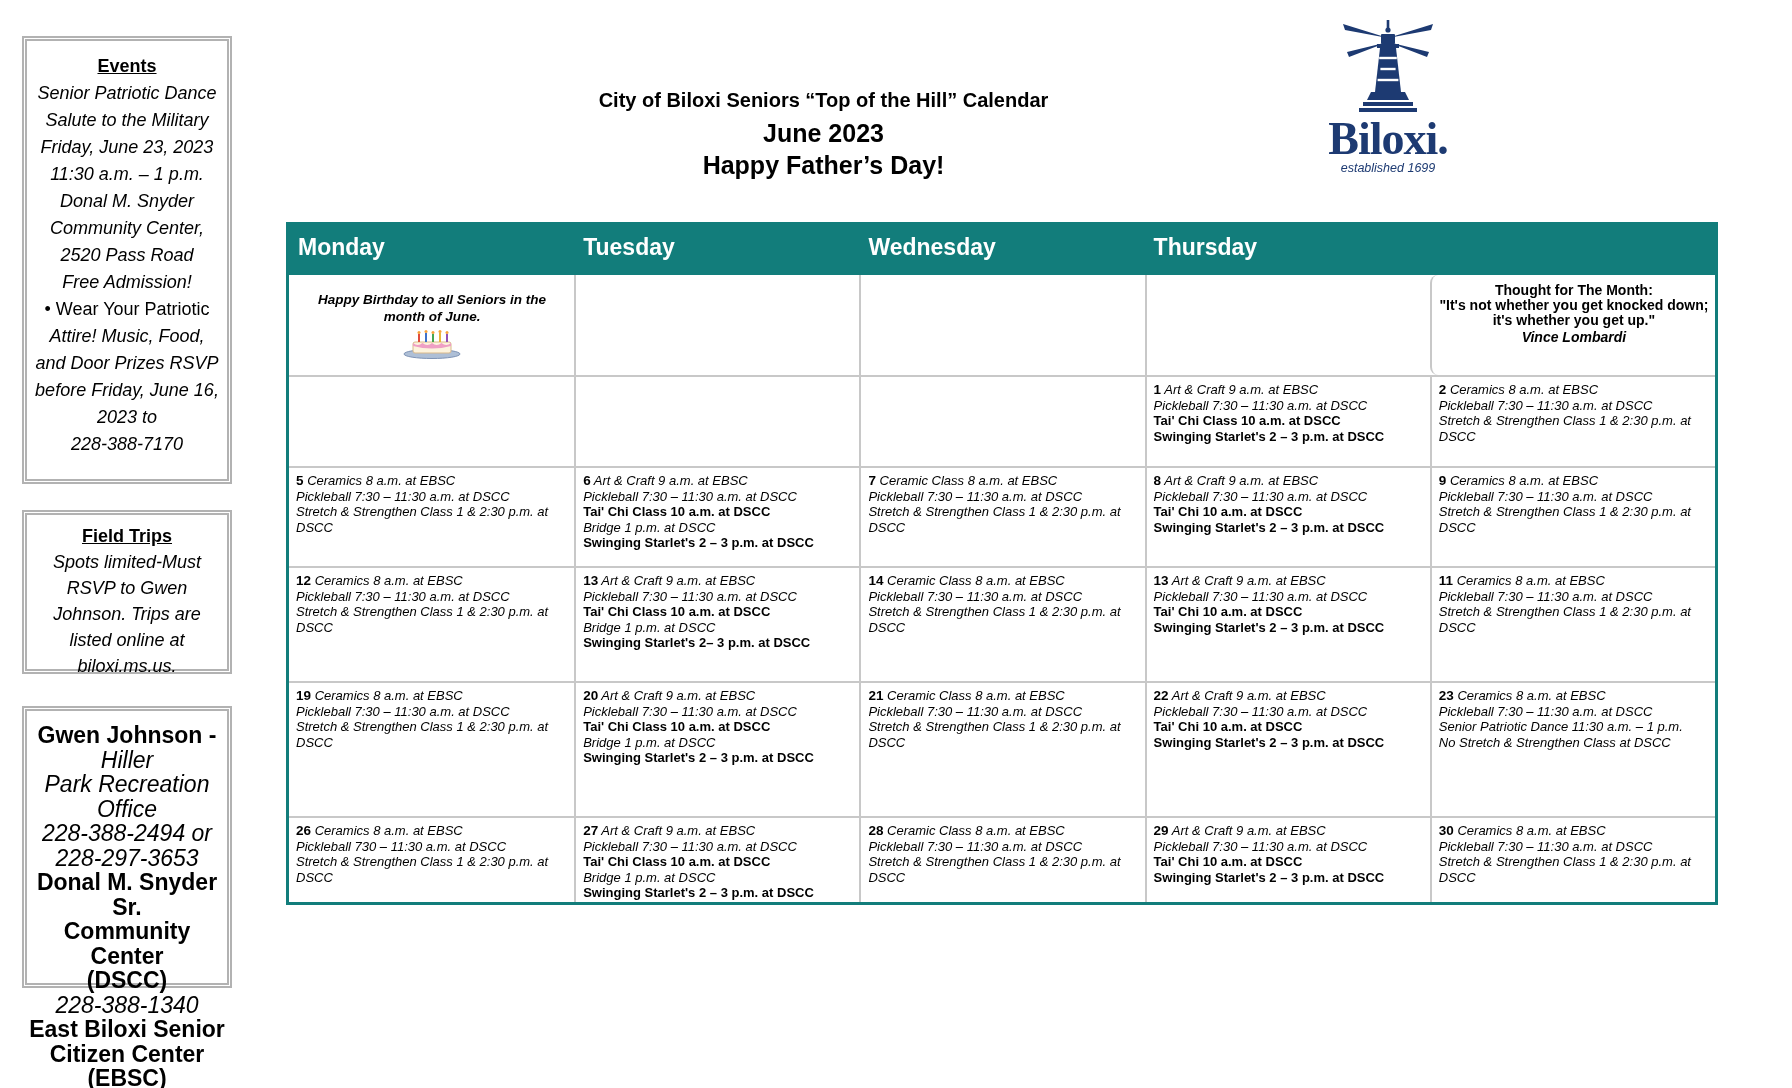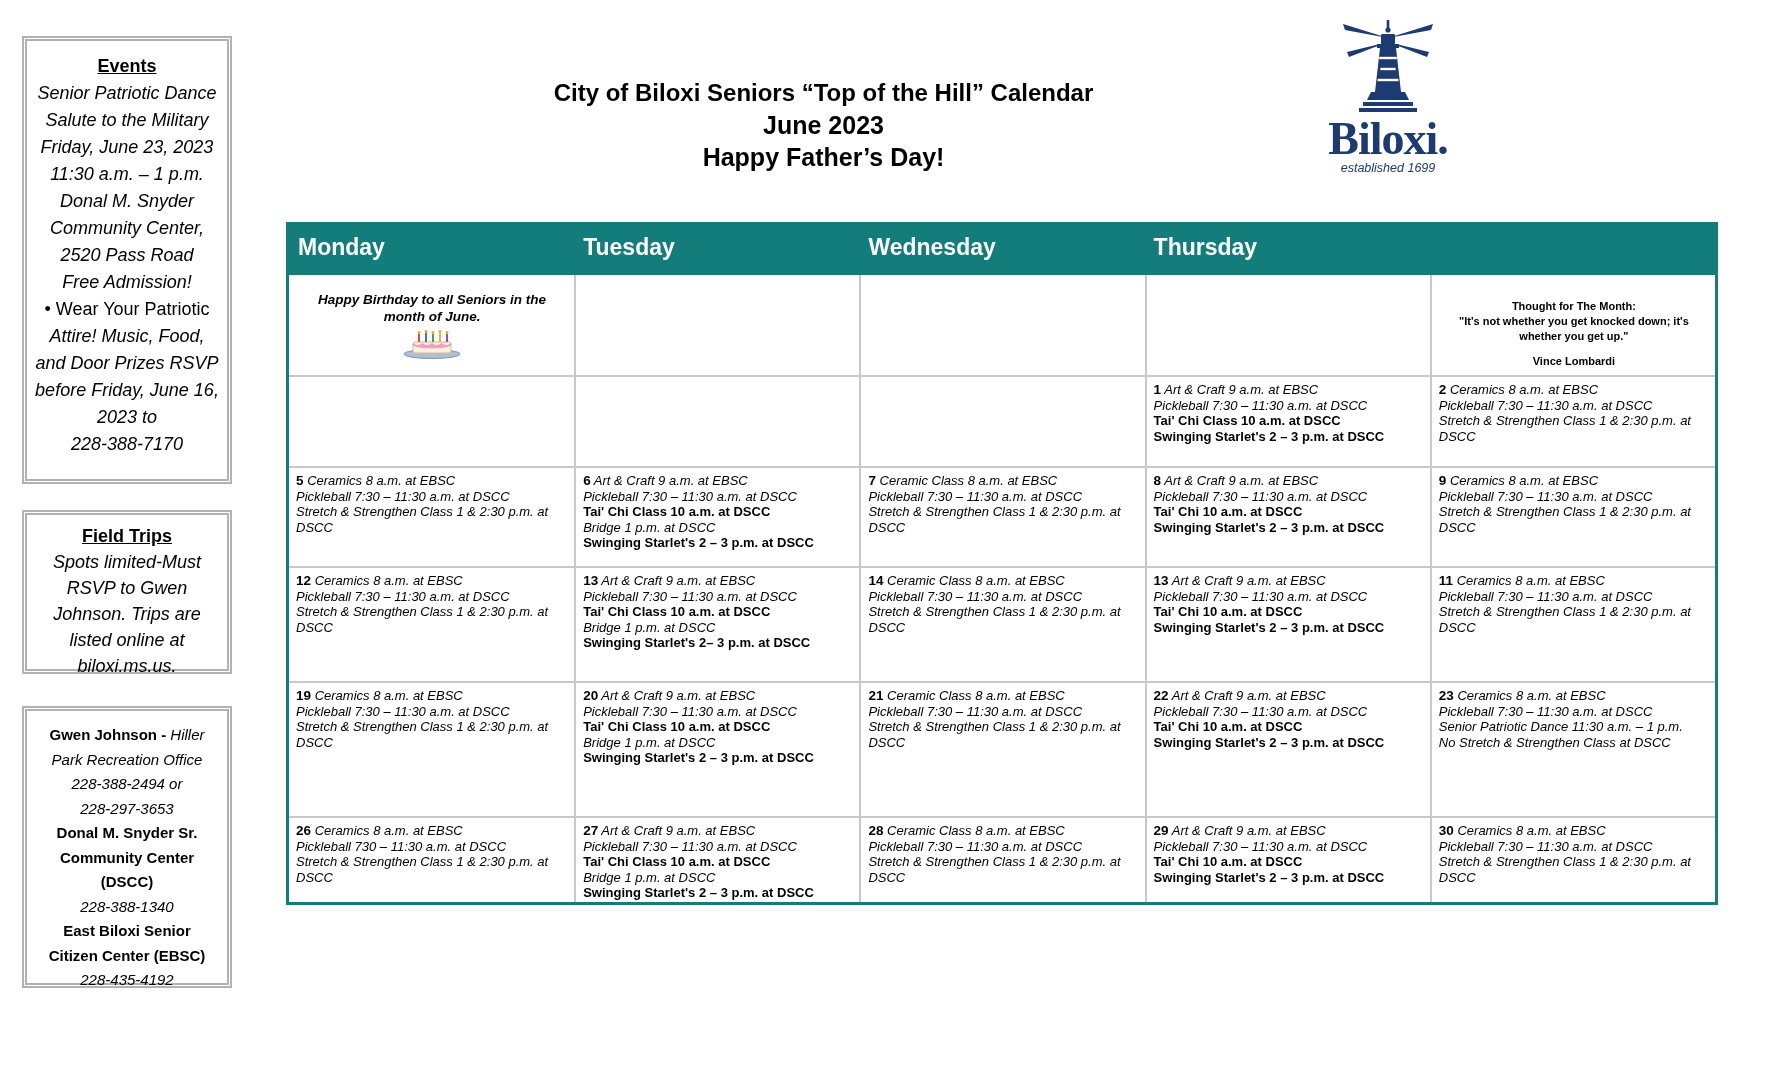--- a/index.html
+++ b/index.html
@@ -3,29 +3,29 @@
 <meta charset="utf-8">
 <style>
   html,body{margin:0;padding:0;background:#ffffff;}
   body{width:1792px;height:1088px;position:relative;font-family:"Liberation Sans",sans-serif;color:#000;}
 
   
   .sidebar-box{position:absolute;left:22px;width:210px;box-sizing:border-box;
     border:5px double #b2b2b2;background:#fff;text-align:center;}
   #events-box{top:36px;height:448px;padding-top:12px;font-size:18px;line-height:27px;}
   #ft-box{top:510px;height:164px;padding-top:8px;font-size:18px;line-height:26px;}
-  #contacts-box{top:706px;height:282px;padding-top:12px;font-size:15px;line-height:24.5px;}
+  #contacts-box{top:706px;height:282px;padding-top:12px;font-size:23px;line-height:24.5px;}
   .box-heading{font-weight:bold;text-decoration:underline;}
   .s-i{font-style:italic;}
   .s-b{font-weight:bold;font-style:normal;}
   .s-r{font-style:normal;}
 
   
   .title-block{position:absolute;left:286px;top:76px;width:1075px;text-align:center;font-weight:bold;}
-  .title1{font-size:24px;line-height:33px;}
+  .title1{font-size:20px;line-height:33px;margin-top:8px;}
   .title2,.title3{font-size:25px;line-height:32px;}
 
   
   .logo{position:absolute;left:1298px;top:18px;width:180px;height:168px;text-align:center;color:#1d3a72;}
   .logo-word{font-family:"Liberation Serif",serif;font-weight:bold;font-size:46px;line-height:42px;letter-spacing:-1px;}
   .logo-tag{font-style:italic;font-size:12.5px;line-height:16px;}
 
   
   .cal{position:absolute;left:286px;top:222px;width:1432px;box-sizing:border-box;
     border:3px solid #127d7b;background:#fff;display:grid;
@@ -36,24 +36,24 @@
   #cal-row0{border-top:none;}
   .cal-cell{border-left:2px solid #c8c8c8;padding:5px 6px 0 7px;font-size:13px;line-height:15.5px;overflow:hidden;}
   .cal-row>.cal-cell:first-child{border-left:none;}
   .dnum{font-weight:bold;font-style:normal;font-size:13.5px;}
   .eline{font-style:italic;}
   .eline.s-b{font-style:normal;font-weight:bold;}
 
   .bday-cell{text-align:center;padding-top:16px;}
   .bday-note{font-weight:bold;font-style:italic;font-size:13.5px;line-height:17px;}
   .cake{margin-top:4px;}
-  .thought-cell{text-align:center;padding-top:24px;font-size:11px;line-height:15px;}
+  .thought-cell{text-align:center;padding-top:8px;font-size:14px;line-height:15px;border-radius:8px;}
   .t-title{font-weight:bold;}
   .t-quote{font-weight:bold;}
-  .t-author{font-weight:bold;margin-top:10px;}
+  .t-author{font-weight:bold;font-style:italic;margin-top:2px;}
 </style>
 </head>
 <body>
 
 <div class="sidebar-box" id="events-box">
   <div class="box-heading">Events</div>
   <div id="events-lines">
       <div><span class="s-i">Senior Patriotic Dance</span></div>
       <div><span class="s-i">Salute to the Military</span></div>
       <div><span class="s-i">Friday, June 23, 2023</span></div>

